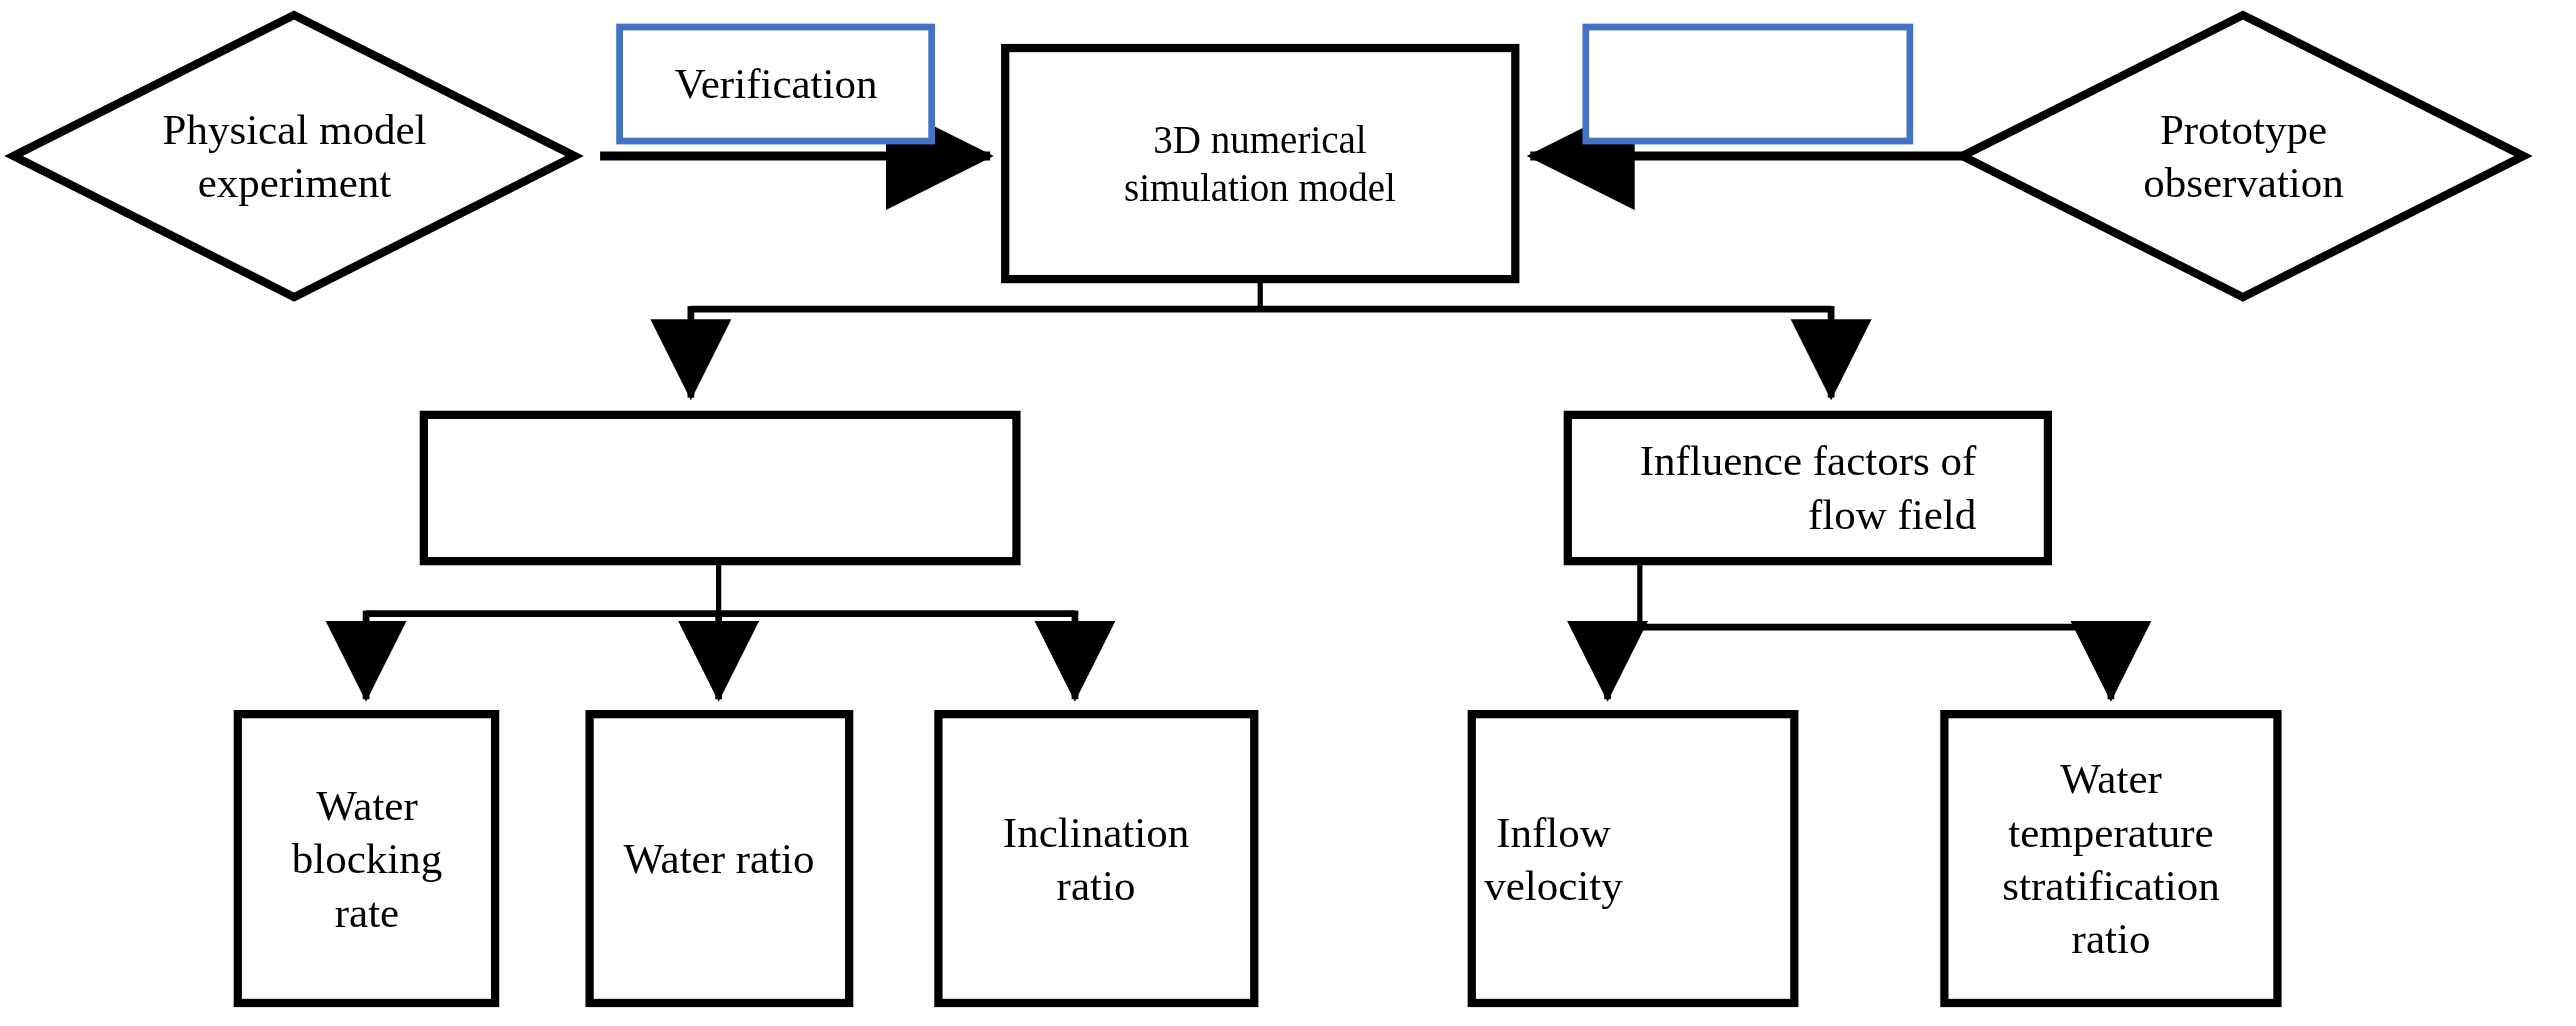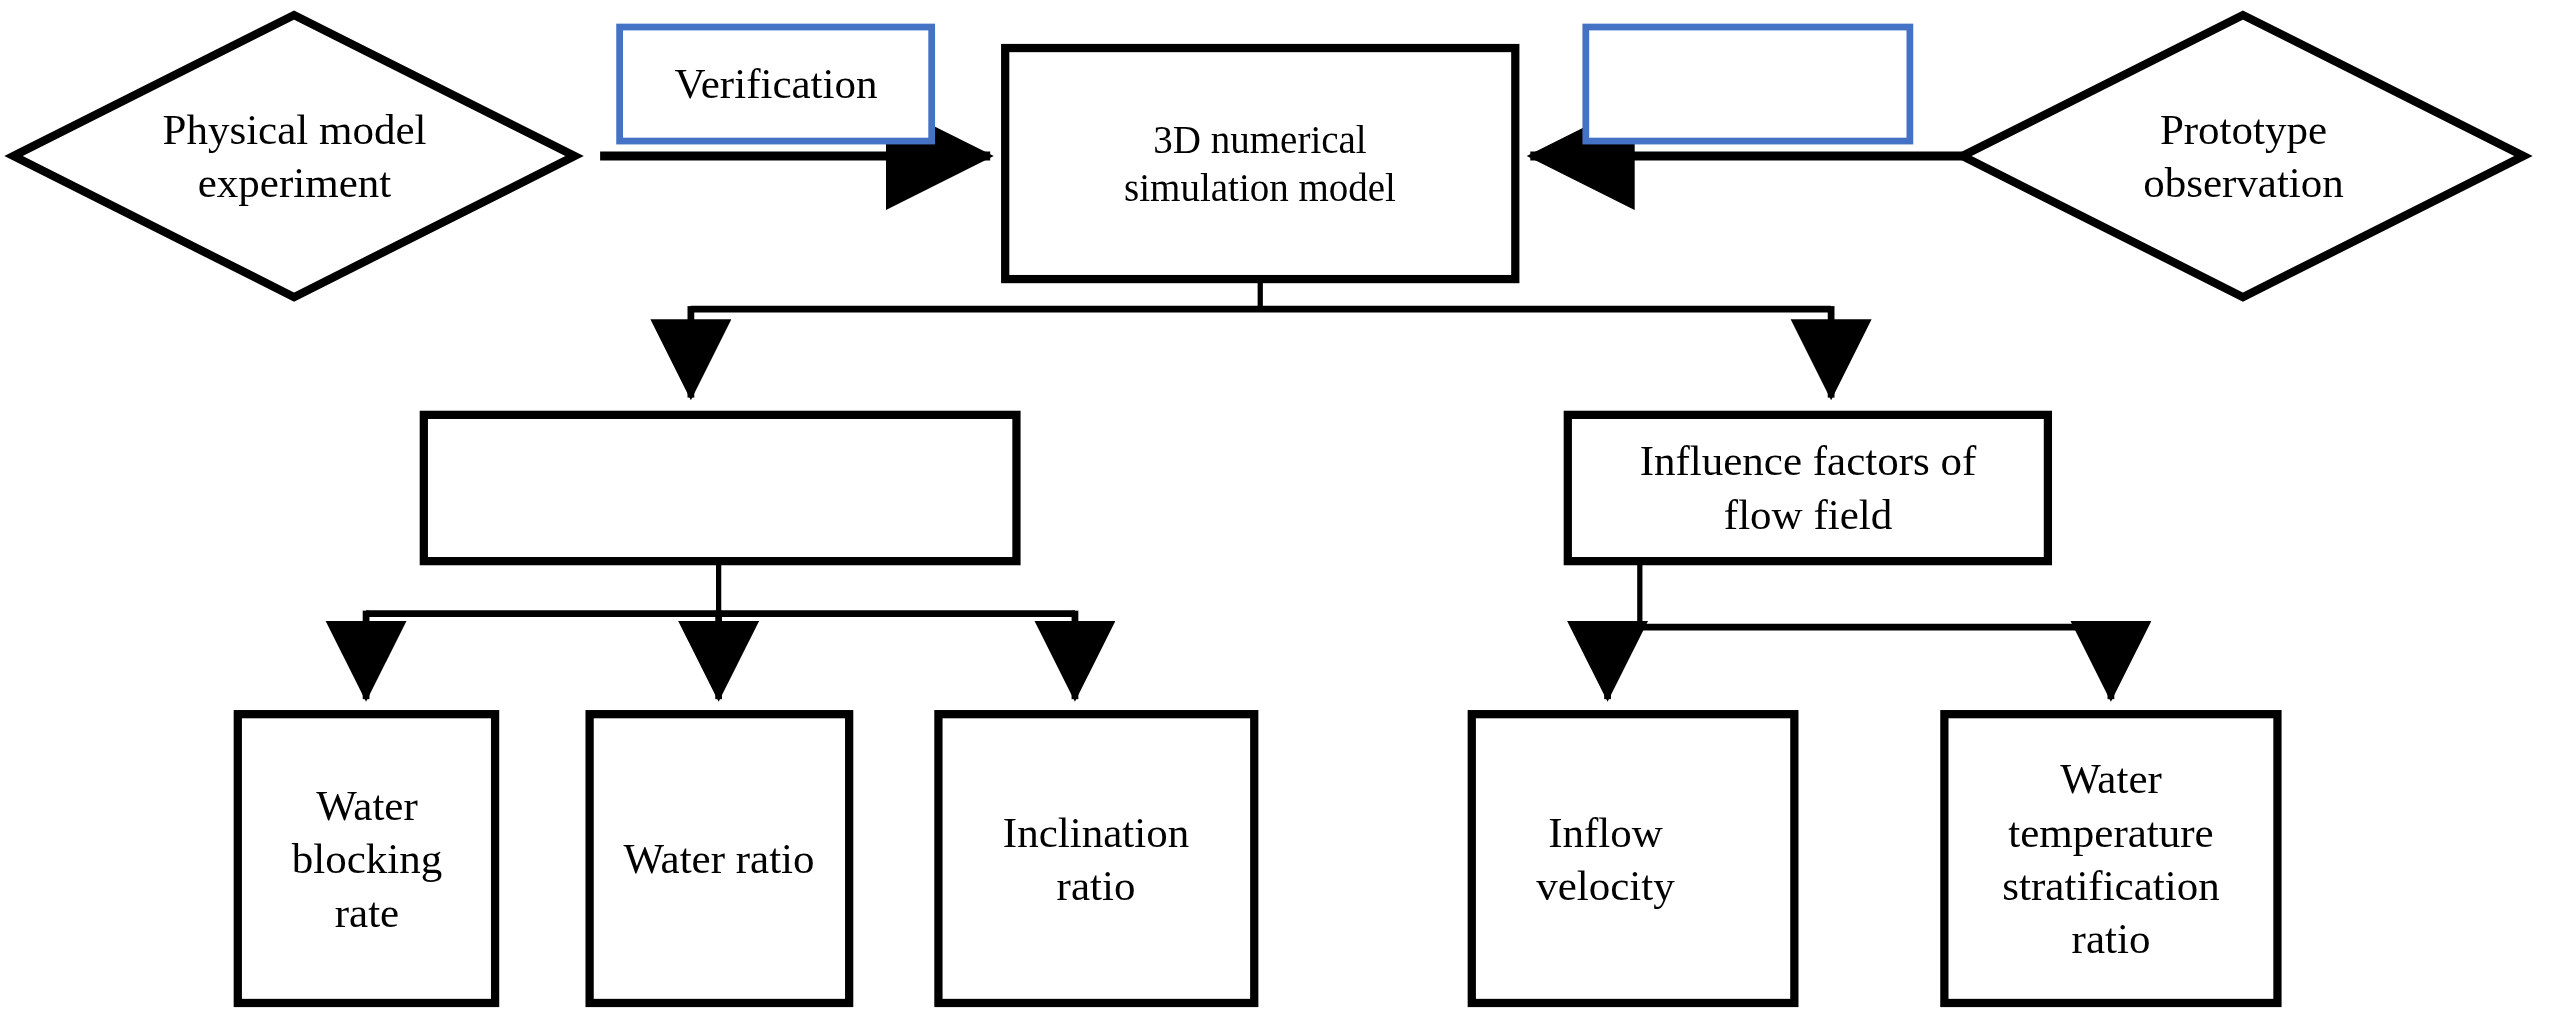--- a/index.html
+++ b/index.html
@@ -114,33 +114,33 @@
   <div class="node-text t-diamond" style="left:90px; top:96px; width:409px; height:120px;">Physical model
 experiment</div>
 
   <div class="node-text t-center" style="left:1011px; top:104px; width:498px; height:120px;">3D numerical
 simulation model</div>
 
   <div class="node-text t-label" style="left:623px; top:30px; width:306px; height:108px;">Verification</div>
 
 
 
-  <div class="node-text t-mid" style="left:1573px; top:422px; width:470px; height:131px;">Influence factors of
+  <div class="node-text t-mid" style="left:1573px; top:422px; width:470px; height:131px;text-align:right;">Influence factors of
 flow field</div>
 
   <div class="node-text t-leaf" style="left:242px; top:722px; width:250px; height:274px;">Water
 blocking
 rate</div>
 
   <div class="node-text t-leaf" style="left:593px; top:722px; width:252px; height:274px;">Water ratio</div>
 
   <div class="node-text t-leaf" style="left:942px; top:722px; width:308px; height:274px;">Inclination
 ratio</div>
 
-  <div class="node-text t-leaf" style="left:1448px; top:722px; width:315px; height:274px;">Inflow
+  <div class="node-text t-leaf" style="left:1396px; top:722px; width:315px; height:274px;">Inflow
 velocity</div>
 
   <div class="node-text t-leaf" style="left:1948px; top:722px; width:326px; height:274px;">Water
 temperature
 stratification
 ratio</div>
 
 </div>
 
 

